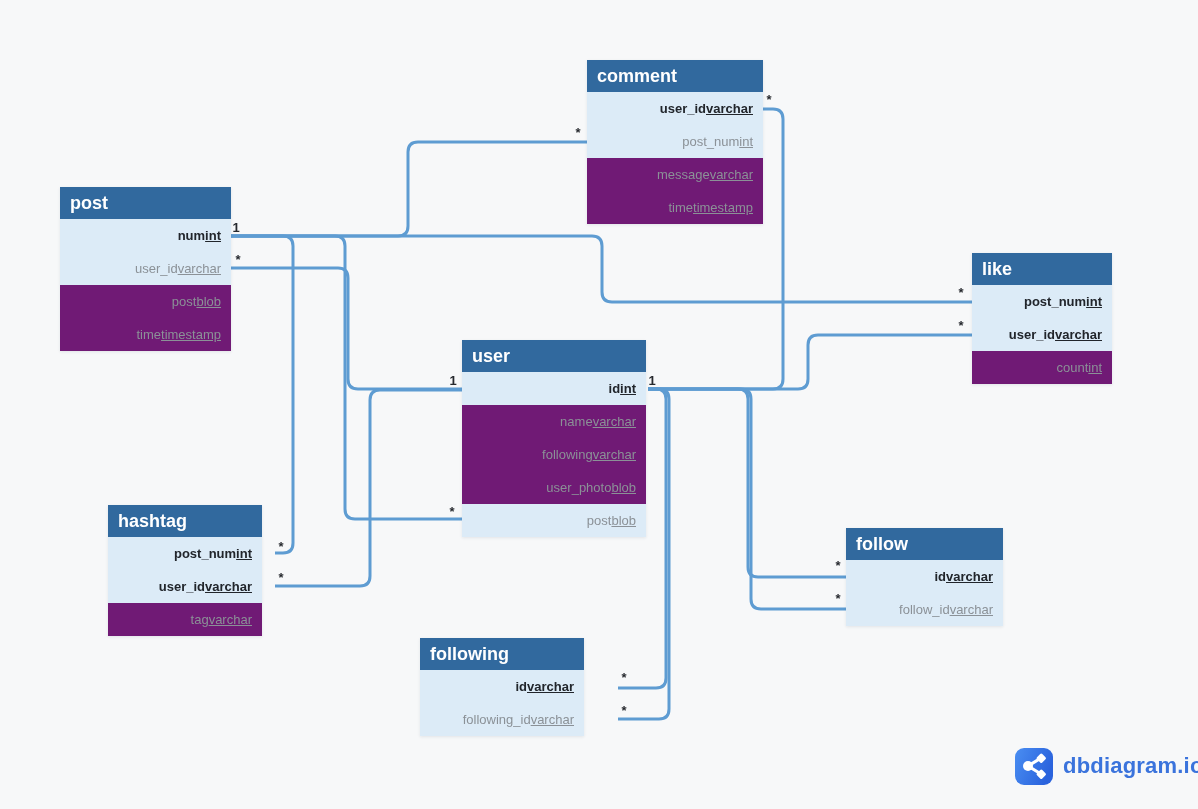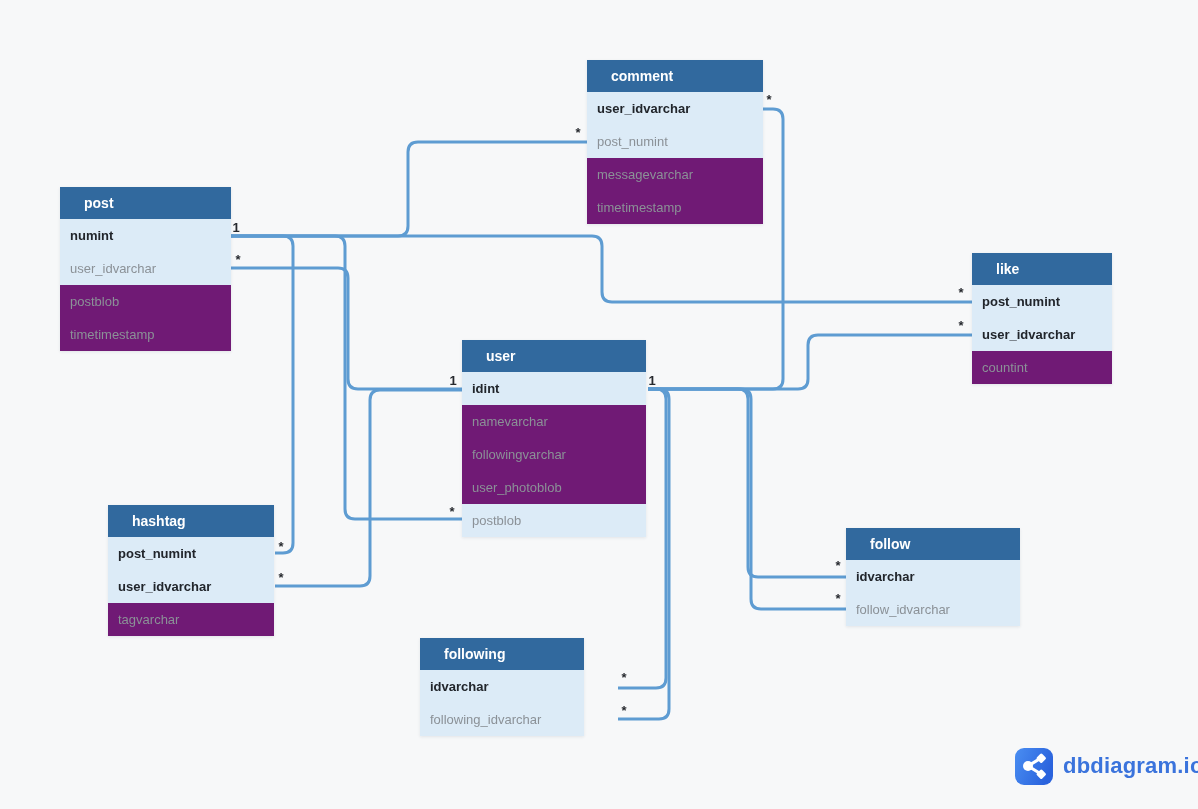--- a/index.html
+++ b/index.html
@@ -10,31 +10,31 @@
   }
   svg.wires { position:absolute; left:0; top:0; z-index:1; }
   .wire { stroke:#5e9cd2; stroke-width:3; fill:none; stroke-linejoin:round; }
 
   .table {
     position:absolute; z-index:2; font-size:13px;
     box-shadow:0 1px 3px rgba(40,60,80,0.10);
   }
   .thead {
     height:32px; line-height:32px; background:#31699e; color:#ffffff;
-    font-weight:bold; font-size:14px; padding:0 24px;
+    font-weight:bold; font-size:18px; padding:0 10px;
   }
   .trow {
     height:33px; display:flex; align-items:center;
-    justify-content:flex-start; padding:0 10px; box-sizing:border-box;
+    justify-content:flex-end; padding:0 10px; box-sizing:border-box;
   }
   .trow.key   { background:#dcebf7; color:#21252b; font-weight:bold; }
   .trow.ref   { background:#dcebf7; color:#8b9197; }
   .trow.plain { background:#701a75; color:#8b9197; }
   .fname { white-space:nowrap; }
-  .ftype { white-space:nowrap; }
+  .ftype { white-space:nowrap;text-decoration:underline; }
 
   .marker {
     position:absolute; z-index:3; transform:translate(-50%,-50%);
     font-size:13px; font-weight:600; color:#26292e; line-height:1;
   }
 
   .brand {
     position:absolute; left:1014px; top:746px; z-index:4;
     display:flex; align-items:center;
   }
@@ -134,37 +134,37 @@
   <div class="trow plain">
     <span class="fname">user_photo</span>
     <span class="ftype">blob</span>
   </div>
   <div class="trow ref">
     <span class="fname">post</span>
     <span class="ftype">blob</span>
   </div>
 </div>
 
-<div class="table" style="left:108px; top:505px; width:166px;">
+<div class="table" style="left:108px; top:505px; width:154px;">
   <div class="thead">hashtag</div>
   <div class="trow key">
     <span class="fname">post_num</span>
     <span class="ftype">int</span>
   </div>
   <div class="trow key">
     <span class="fname">user_id</span>
     <span class="ftype">varchar</span>
   </div>
   <div class="trow plain">
     <span class="fname">tag</span>
     <span class="ftype">varchar</span>
   </div>
 </div>
 
-<div class="table" style="left:846px; top:528px; width:174px;">
+<div class="table" style="left:846px; top:528px; width:157px;">
   <div class="thead">follow</div>
   <div class="trow key">
     <span class="fname">id</span>
     <span class="ftype">varchar</span>
   </div>
   <div class="trow ref">
     <span class="fname">follow_id</span>
     <span class="ftype">varchar</span>
   </div>
 </div>

